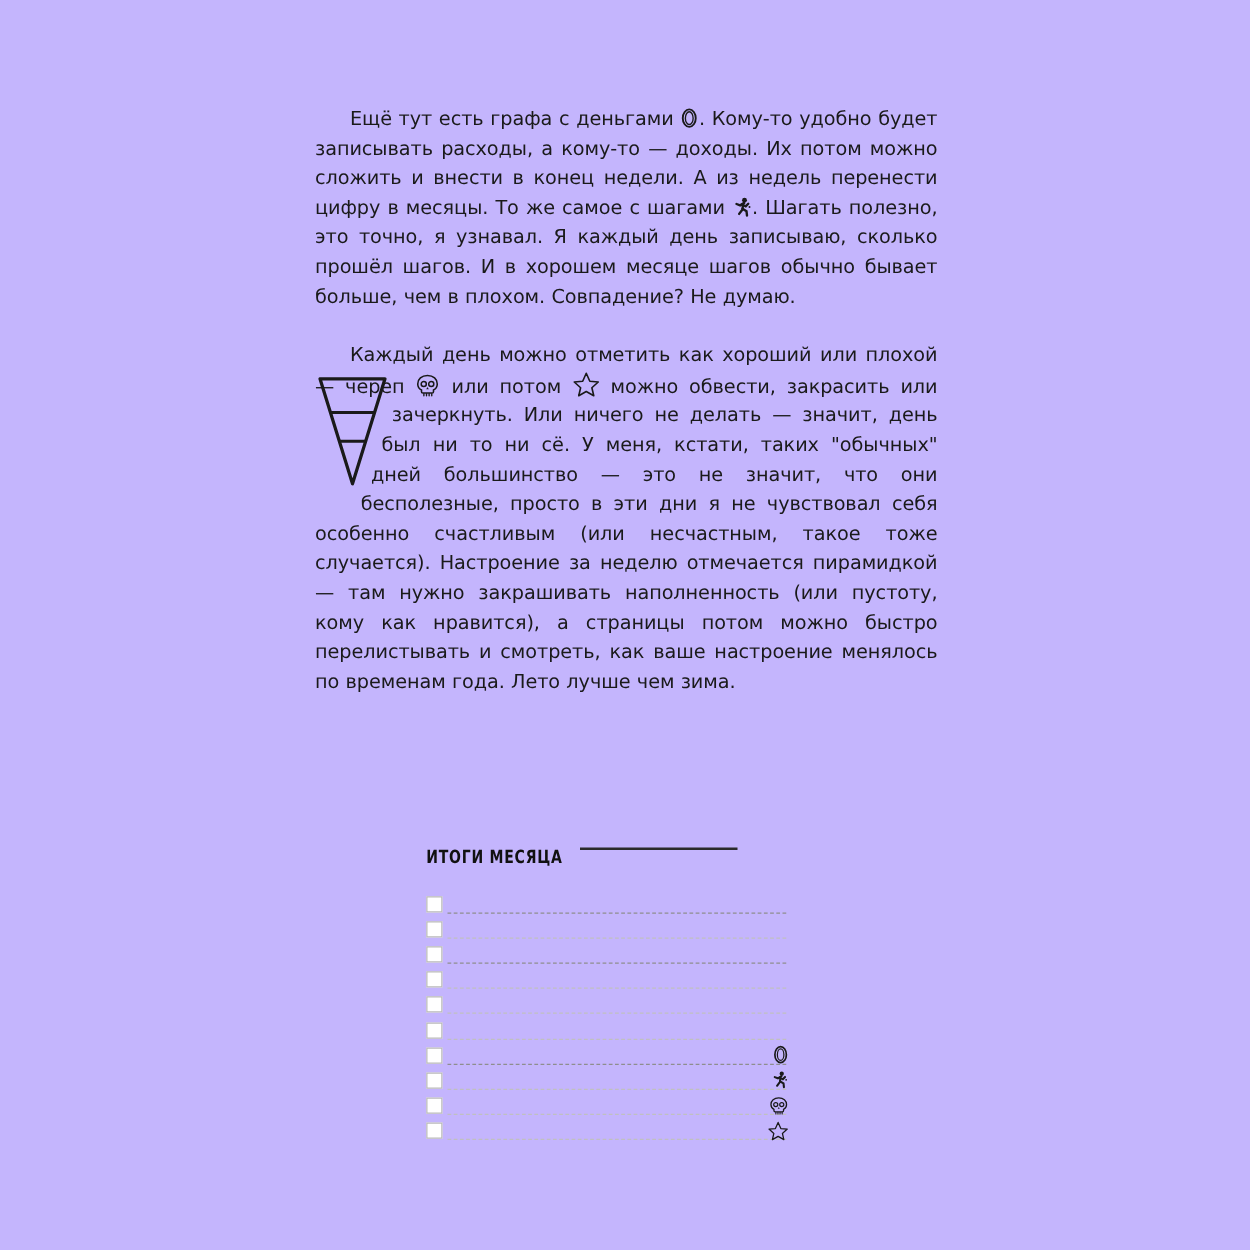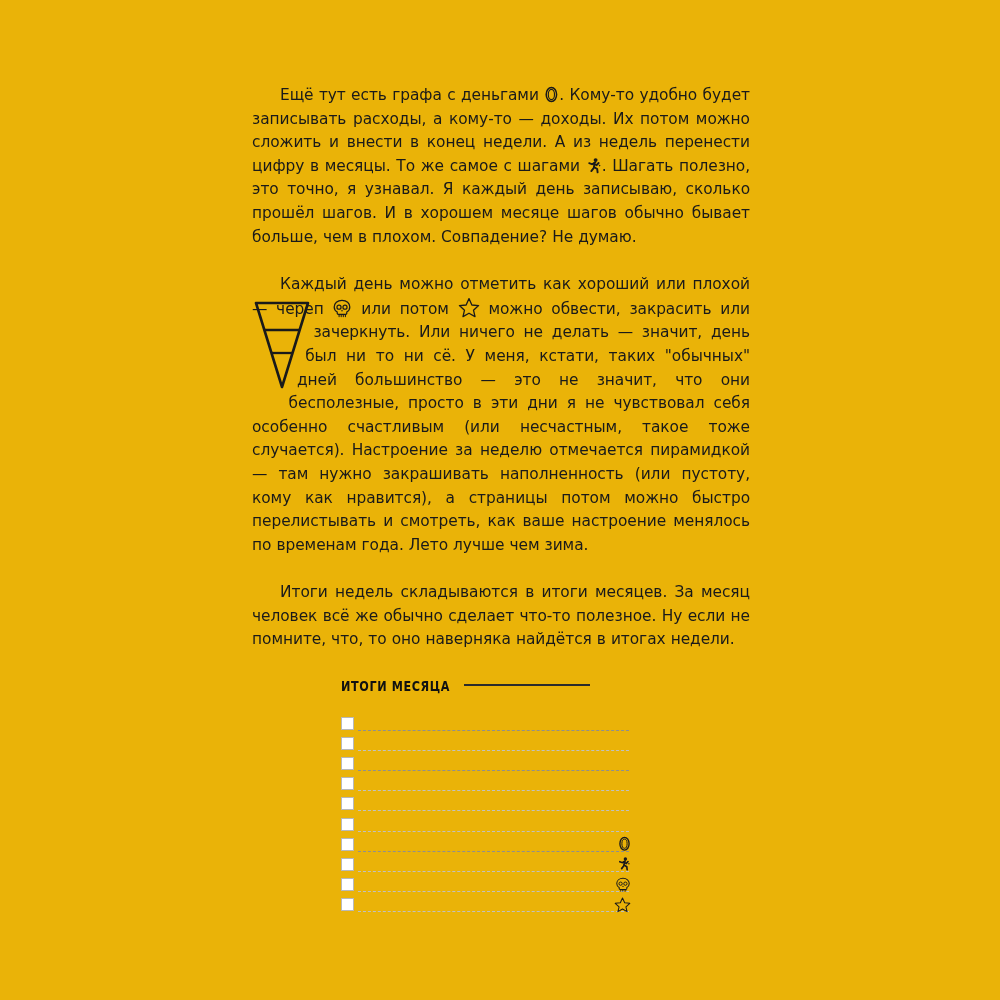--- a/index.html
+++ b/index.html
@@ -12,21 +12,21 @@
   }
   body {
     font-family: "DejaVu Sans", sans-serif;
     color: #1a1a1a;
   }
 
   #page {
     position: relative;
     width: 1000px;
     height: 1000px;
-    background: #eab308;
+    background: #c4b5fd;
     overflow: hidden;
   }
 
   
   .column {
     position: absolute;
     left: 252px;
     top: 84px;
     width: 498px;
   }
@@ -60,21 +60,21 @@
     shape-outside: polygon(0 0, 100% 0, 52% 100%);
   }
   .pyramid-float svg { display: block; }
 
   
   .section-head {
     position: absolute;
     left: 341px;
     top: 678px;
     display: flex;
-    align-items: center;
+    align-items: flex-start;
     gap: 10px;
   }
   .section-head-title {
     font-family: "DejaVu Sans Condensed", "Liberation Sans Narrow", "Liberation Sans", sans-serif;
     font-size: 14.5px;
     font-weight: 700;
     letter-spacing: 0.7px;
     transform: scaleX(0.86);
     transform-origin: left bottom;
     white-space: nowrap;
@@ -156,21 +156,20 @@
           </svg></span><span> или потом </span><span class="iglyph" style="vertical-align:-4px"><svg width="22" height="21" viewBox="0 0 22 21">
             <path d="M11 1.6 L13.85 8.0 L20.6 8.6 L15.5 13.2 L17.0 19.6 L11 16.2 L5.0 19.6 L6.5 13.2 L1.4 8.6 L8.15 8.0 Z" fill="none" stroke="#1a1a1a" stroke-width="1.3" stroke-linejoin="round"></path>
           </svg></span><span class="pyramid-float">
           <svg width="60" height="92" viewBox="0 0 60 92">
             <path d="M4 4 L56 4 L30 88 Z" fill="none" stroke="#1a1a1a" stroke-width="2.6" stroke-linejoin="round"></path>
             <line x1="12.5" y1="31" x2="47.5" y2="31" stroke="#1a1a1a" stroke-width="2.3"></line>
             <line x1="19.5" y1="54" x2="40.5" y2="54" stroke="#1a1a1a" stroke-width="2.3"></line>
           </svg>
         </span><span> можно обвести, закрасить или зачеркнуть. Или ничего не делать — значит, день был ни то ни сё. У меня, кстати, таких "обычных" дней большинство — это не значит, что они бесполезные, просто в эти дни я не чувствовал себя особенно счастливым (или несчастным, такое тоже случается). Настроение за неделю отмечается пирамидкой — там нужно закрашивать наполненность (или пустоту, кому как нравится), а страницы потом можно быстро перелистывать и смотреть, как ваше настроение менялось по временам года. Лето лучше чем зима.</span></p>
 
-    <p class="para"><span>Итоги недель складываются в итоги месяцев. За месяц человек всё же обычно сделает что-то полезное. Ну если не помните, что, то оно наверняка найдётся в итогах недели.</span></p>
 
   </div>
 
   <div class="section-head">
     <span class="section-head-title">ИТОГИ МЕСЯЦА</span>
     <span class="section-head-rule"></span>
   </div>
 
   <div class="checklist">
 

